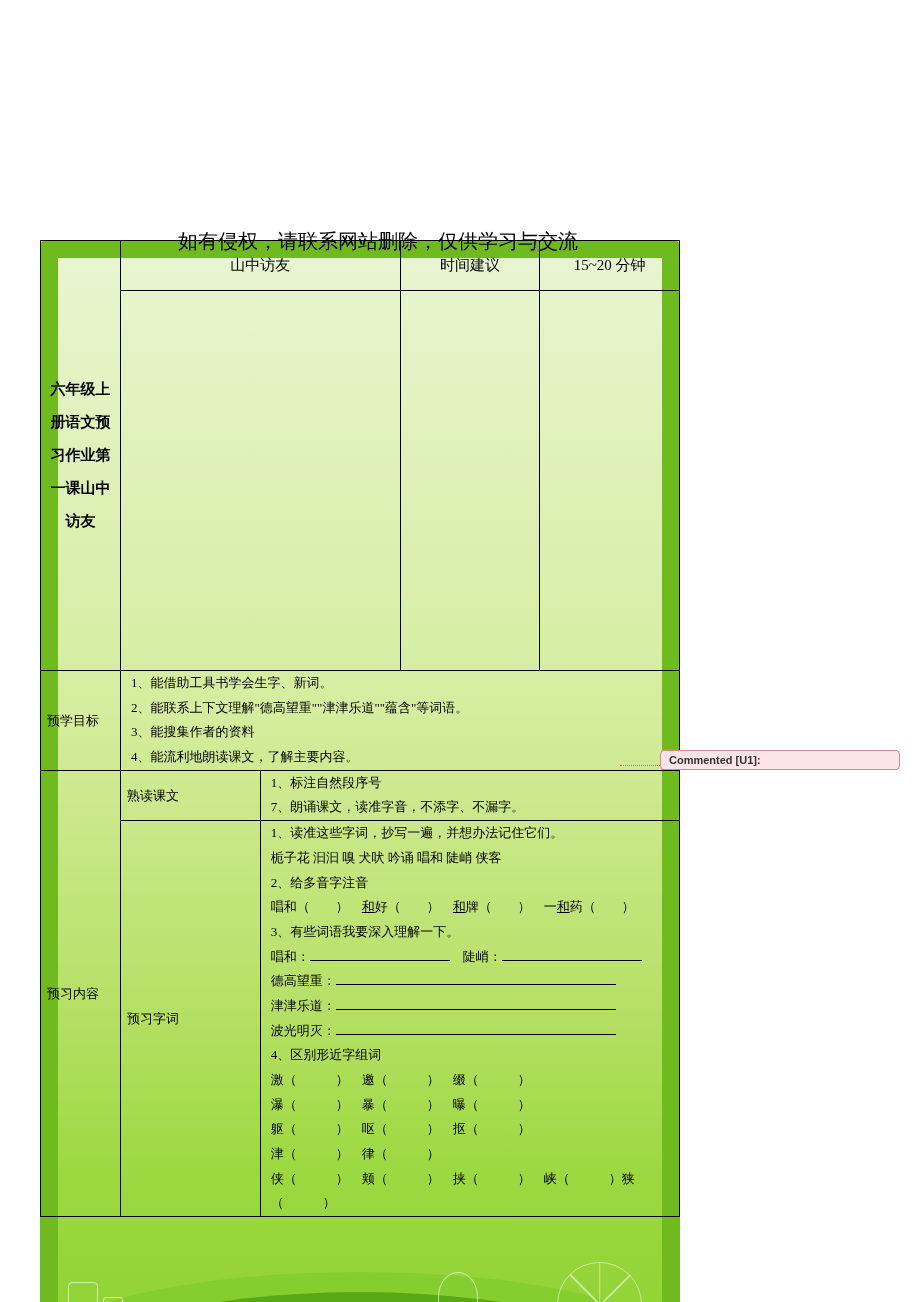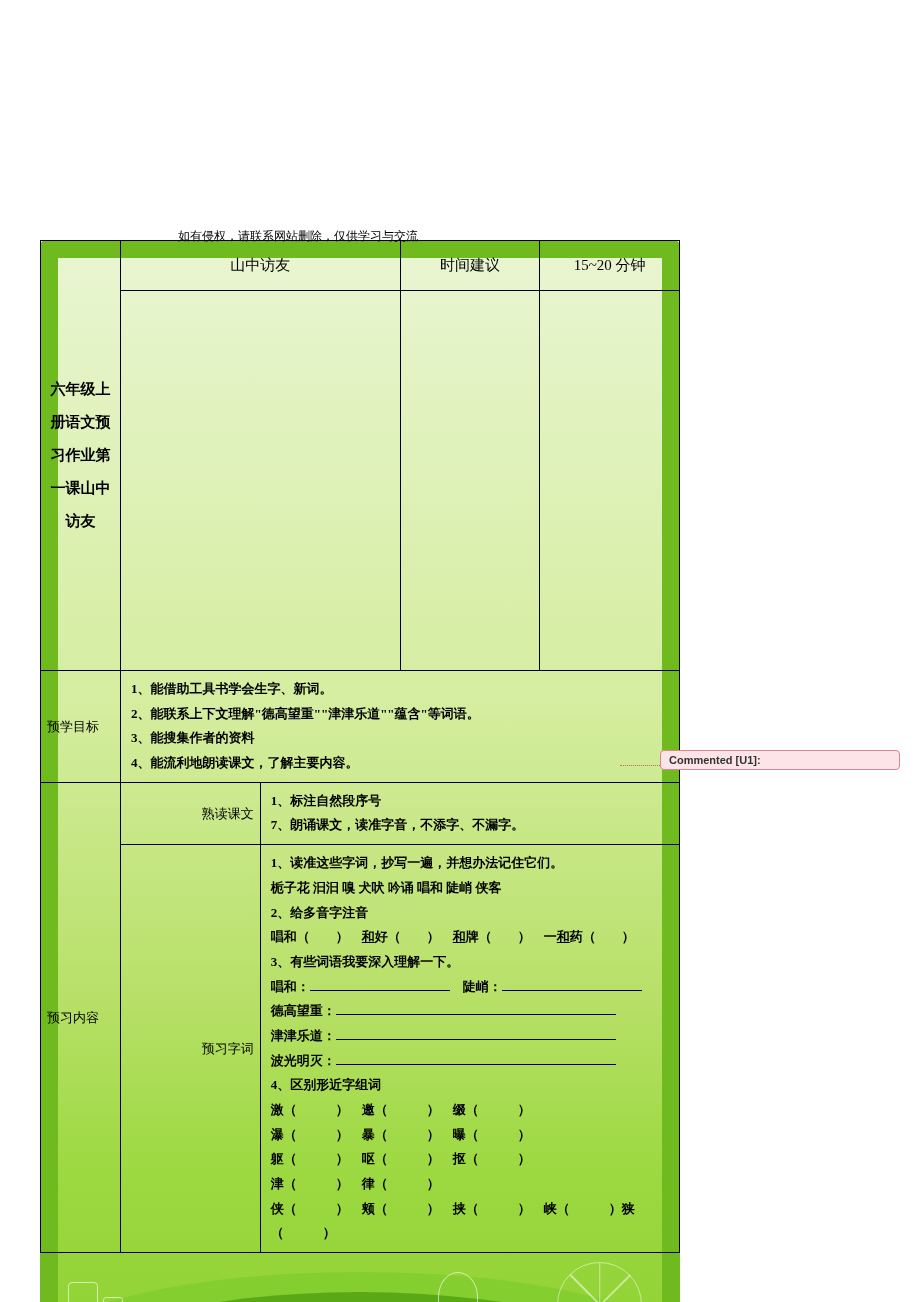--- a/index.html
+++ b/index.html
@@ -17,21 +17,21 @@
       background: linear-gradient(to bottom, #e8f5d0 0%, #d4ed9e 40%, #b8e068 65%, #9dd942 80%, #8cd02f 100%);
       border: 18px solid #6fbb1f;
       border-radius: 6px;
       margin-left: 40px;
       margin-top: 240px;
     }
     .notice {
       position: absolute;
       top: -30px;
       left: 120px;
-      font-size: 12px;
+      font-size: 20px;
       font-weight: normal;
       z-index: 5;
       color: #000;
     }
     .content-wrap {
       position: absolute;
       top: -18px;
       left: -18px;
       width: calc(100% + 36px);
     }
@@ -41,25 +41,25 @@
       table-layout: fixed;
     }
     td {
       border: 1px solid #000;
       padding: 4px 6px;
       vertical-align: middle;
       font-size: 13px;
       line-height: 1.8;
     }
     .col1 { width: 80px; text-align: left; }
-    .col2 { width: 65px; text-align: right; }
+    .col2 { width: 65px; text-align: left; }
     .header-row td { text-align: center; font-size: 15px; padding: 10px 4px; }
     .tall { height: 430px; font-weight: bold; }
     .vtext { text-align: center; font-size: 15px; line-height: 2.2; }
-    .content-cell { line-height: 1.9; padding: 6px 10px; font-weight: bold; }
+    .content-cell { line-height: 1.9; padding: 0 10px; }
     .uline { text-decoration: underline; }
     .blank { display: inline-block; border-bottom: 1px solid #000; min-width: 140px; height: 14px; }
     .blank-wide { min-width: 280px; }
     .comment {
       position: absolute;
       left: 660px;
       top: 750px;
       width: 240px;
       border: 1px solid #d88;
       background: #fce4e8;

